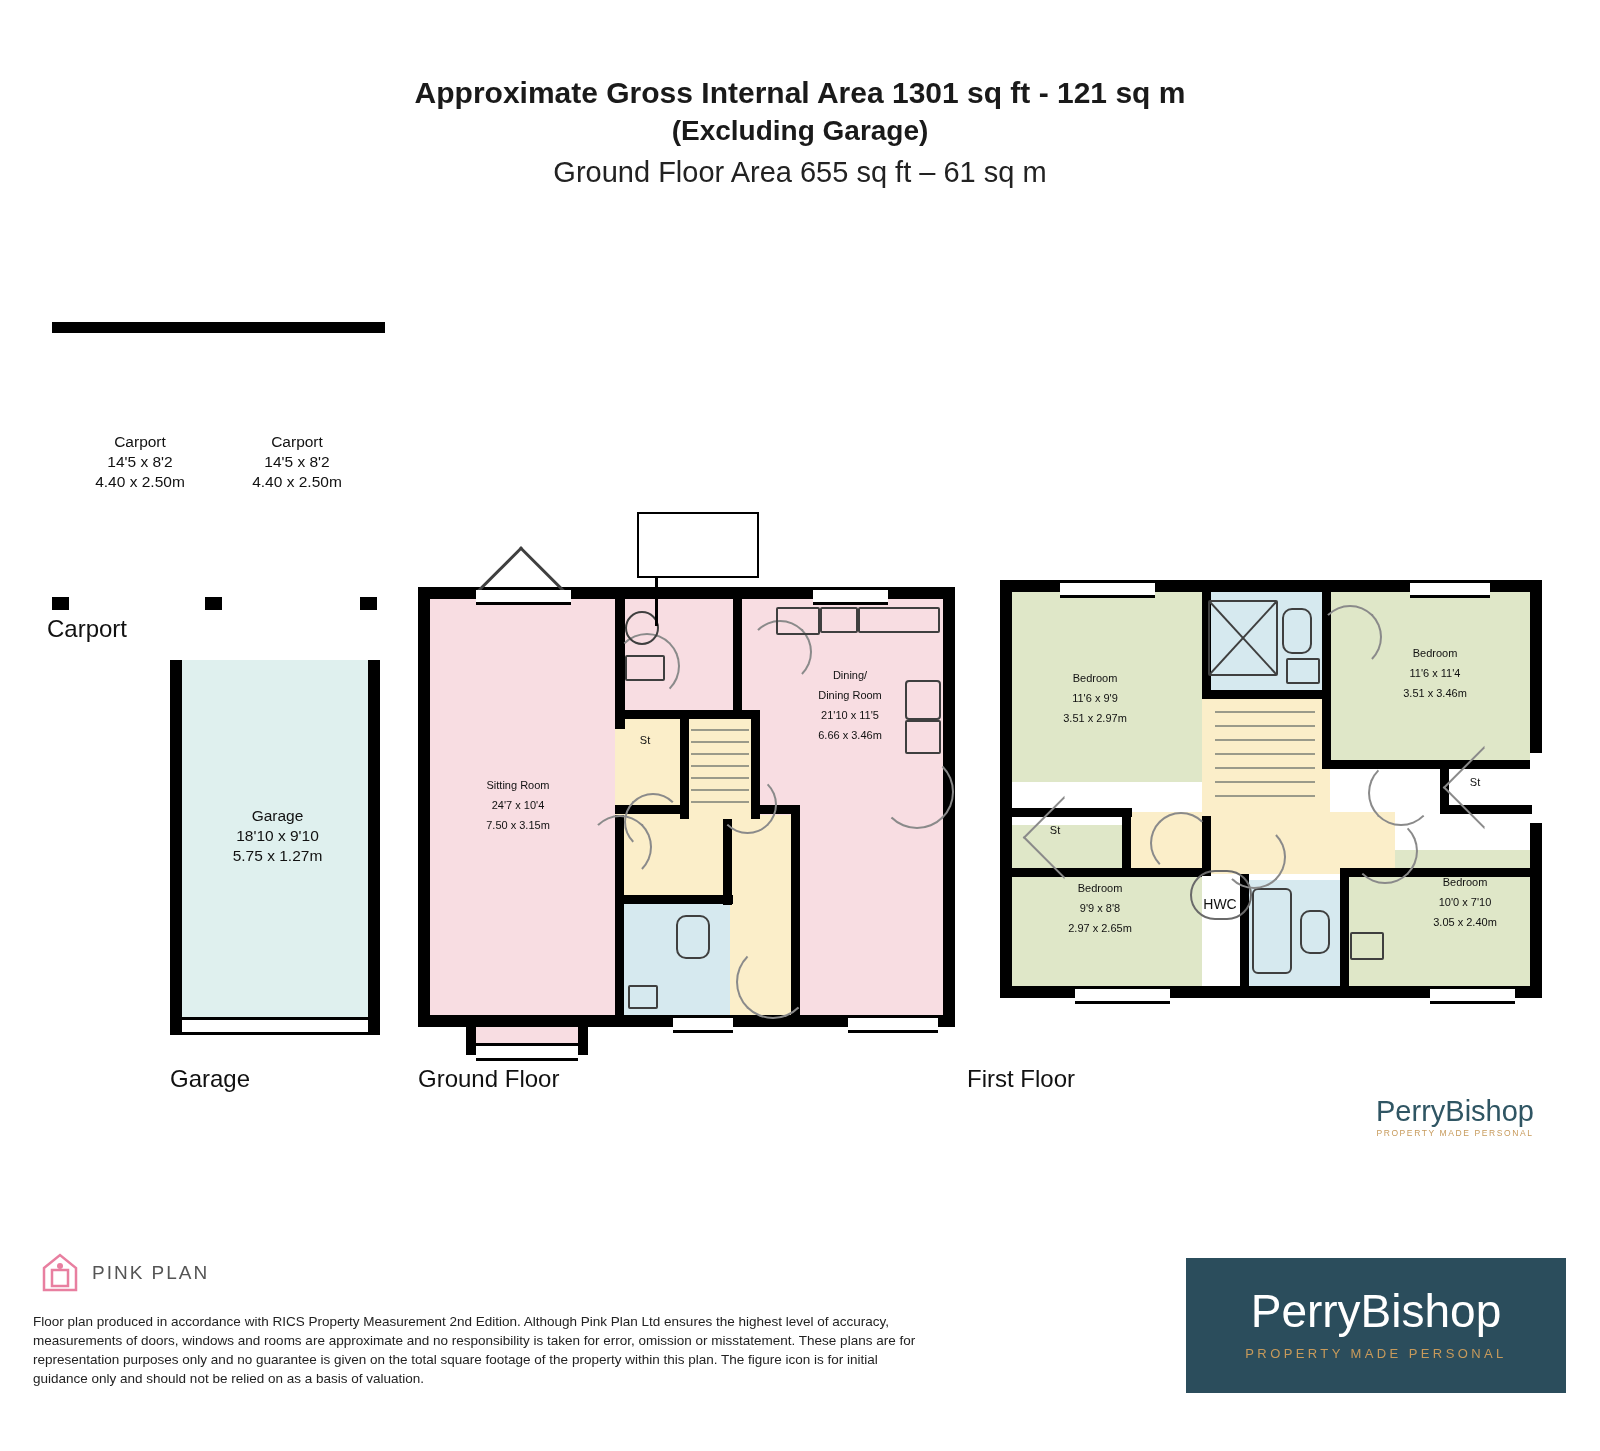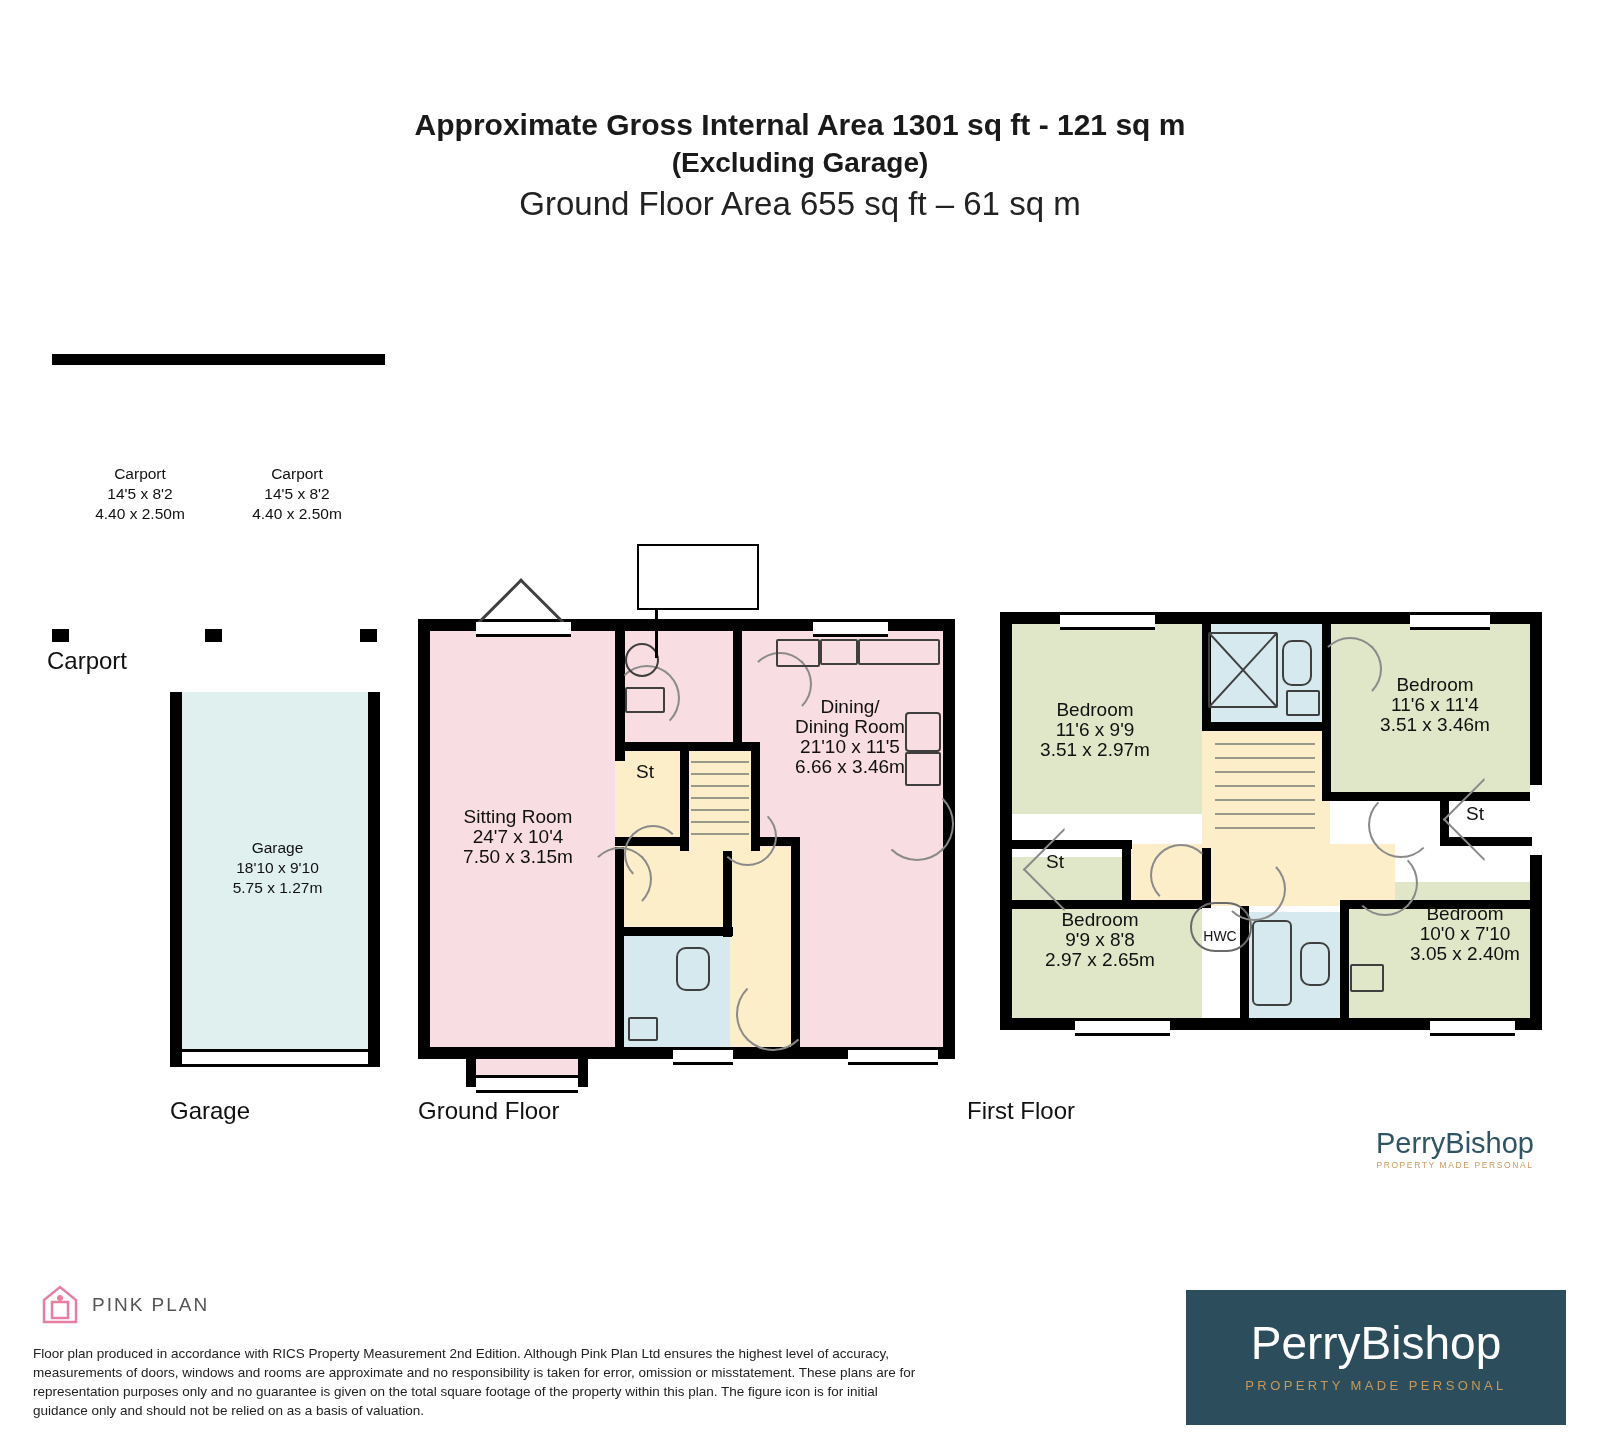--- a/index.html
+++ b/index.html
@@ -3,26 +3,26 @@
 <meta charset="utf-8">
 <style>
   html,body{margin:0;padding:0;}
   body{
     width:1600px;height:1451px;position:relative;
     background:#ffffff;
     font-family:"Liberation Sans", sans-serif;
     color:#1a1a1a;
     overflow:hidden;
   }
-  .abs{position:absolute;margin-top:32px;}
+  .abs{position:absolute;}
   
   #header{left:0;top:74px;width:1600px;text-align:center;}
   #header .line1{font-size:30px;font-weight:bold;letter-spacing:0px;line-height:38px;}
   #header .line2{font-size:28px;font-weight:bold;line-height:38px;}
-  #header .sub{font-size:33px;font-weight:normal;line-height:44px;color:#222;}
+  #header .sub{font-size:29px;font-weight:normal;line-height:44px;color:#222;}
   #rule{left:52px;top:322px;width:333px;height:11px;background:#000;}
   
   .lbl{font-size:15.5px;line-height:20px;text-align:center;color:#111;}
   .floorname{font-size:24px;color:#111;}
   
   #carport-label-1{left:75px;top:432px;width:130px;}
   #carport-label-2{left:232px;top:432px;width:130px;}
   #carport-word{left:47px;top:615px;font-size:24px;}
   .carport-dot{background:#000;width:17px;height:13px;}
   
@@ -40,21 +40,21 @@
   
   .room{position:absolute;}
   .pink{background:#f8dde2;}
   .green{background:#dfe7c8;}
   .cream{background:#fbeec9;}
   .blue{background:#d6e9ef;}
   .wall{position:absolute;background:#000;}
   .win{position:absolute;background:#fff;border-top:3px solid #000;border-bottom:3px solid #000;}
   .fixture{position:absolute;border:2px solid #3f3f3f;background:transparent;border-radius:2px;}
   .arcdoor{position:absolute;border:2px solid #6b6b6b;border-radius:50%;}
-  .textbox{position:absolute;text-align:center;font-size:19px;line-height:20px;color:#111;}
+  .textbox{position:absolute;text-align:center;font-size:11px;line-height:20px;color:#111;}
   .small{font-size:14px;line-height:18px;}
   
   #utility-box{left:637px;top:512px;width:118px;height:62px;border:2px solid #000;background:#fff;z-index:6;}
   #utility-text{left:637px;top:513px;width:118px;}
   
   .stair-line{position:absolute;background:#9a9a8a;height:2px;}
   
   #pinkplan{left:38px;top:1250px;}
   #pp-text{left:92px;top:1262px;font-size:19px;letter-spacing:2px;color:#555;}
   #disclaimer{left:33px;top:1312px;width:890px;font-size:13.5px;line-height:19px;color:#222;}

